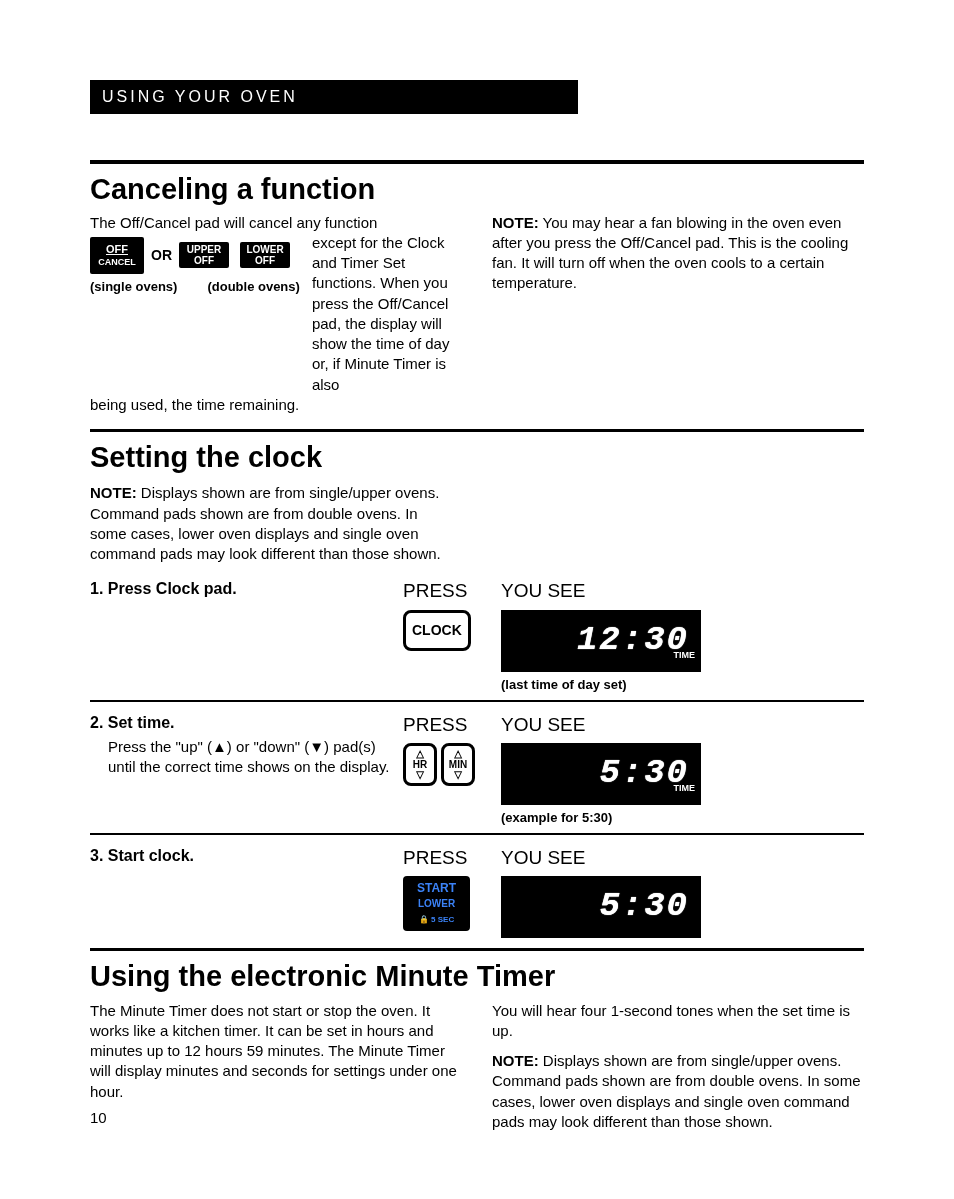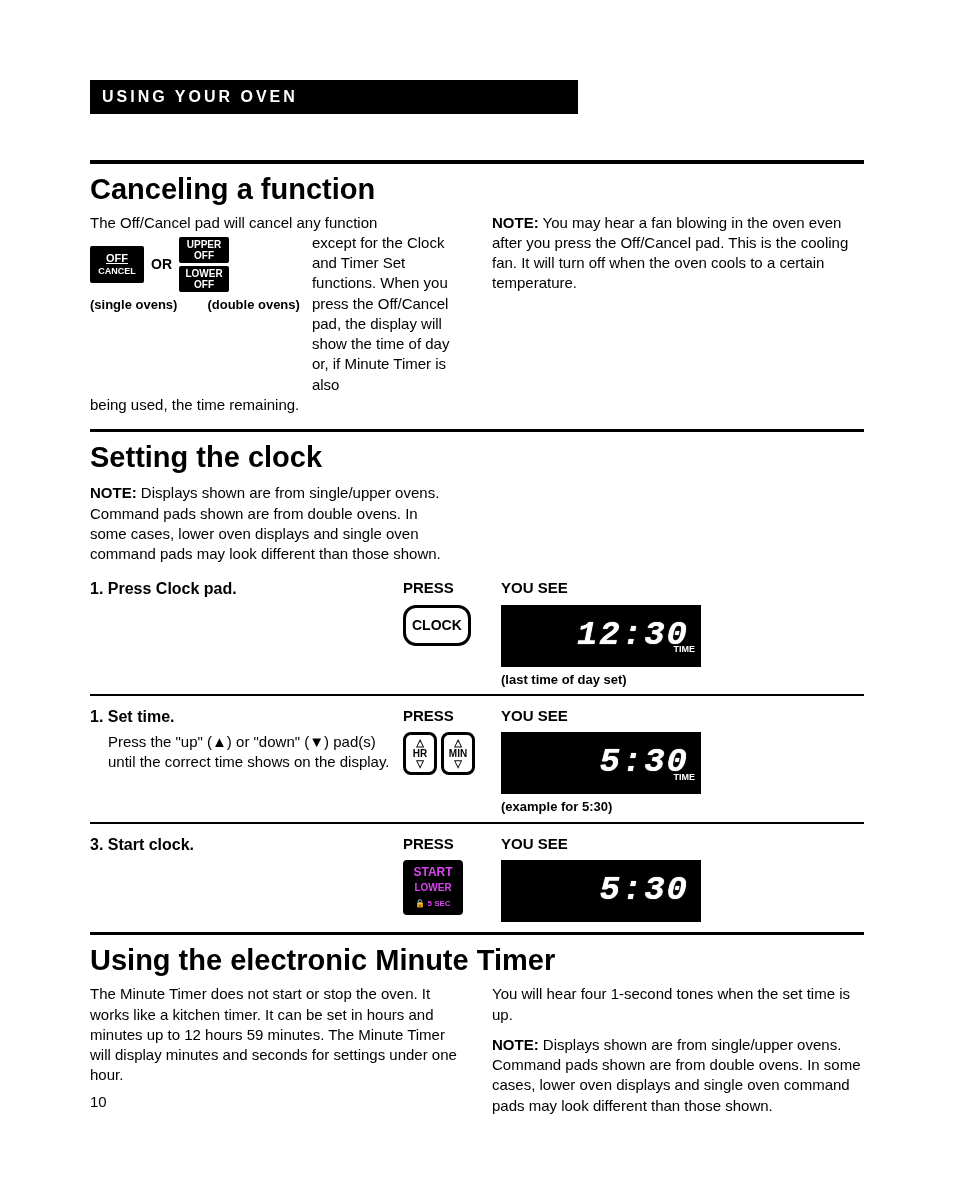--- a/index.html
+++ b/index.html
@@ -9,21 +9,21 @@
     width: 954px;
     margin: 0 auto;
     padding: 80px 90px 40px 90px;
     color: #000;
     font-size: 15px;
     line-height: 1.35;
   }
   .section-header {
     background: #000;
     color: #fff;
-    font-weight: bold;
+    font-weight: normal;
     letter-spacing: 3px;
     padding: 6px 12px;
     font-size: 16px;
     display: inline-block;
     width: 63%;
     margin-bottom: 38px;
   }
   .thick-rule { border-top: 4px solid #000; margin: 8px 0 6px 0; }
   .thick-rule.sub { border-top: 3px solid #000; }
   h1 {
@@ -40,43 +40,43 @@
     text-align: center;
     font-weight: bold;
     font-size: 11px;
     border-radius: 2px;
     padding: 2px 4px;
     vertical-align: middle;
     line-height: 1.1;
   }
   .pad-off-cancel { width: 54px; padding: 6px 0; }
   .pad-upper-lower { width: 50px; font-size: 10px; padding: 2px 0;}
-  .pad-stack { display: inline-flex; flex-direction: column; gap: 3px; vertical-align: middle;}
+  .pad-stack { display: inline-flex; flex-direction: row; gap: 11px; vertical-align: middle;}
   .pad-caption { font-weight: bold; font-size: 13px; }
   .cancel-row { display: flex; align-items: center; gap: 7px; margin: 4px 0;}
   .cancel-row .or { font-weight: bold; font-size: 14px; }
   .cancel-wrap { display:flex; gap:12px; align-items:flex-start;}
   .step-row { display: flex; gap: 8px; margin: 10px 0 6px 0; align-items: flex-start;}
   .step-left { width: 305px; }
   .step-mid { width: 90px; }
   .step-right { flex: 1; }
   .step-title { font-weight: bold; font-size: 16px; margin-bottom: 4px;}
-  .col-label { font-weight: bold; font-size: 15px; margin-bottom: 6px; }
+  .col-label { font-weight: normal; font-size: 19px; margin-bottom: 6px; }
   .pad-button {
     border: 3px solid #000;
-    border-radius: 13px;
+    border-radius: 8px;
     padding: 8px 6px;
     text-align: center;
     font-weight: bold;
     font-size: 14px;
     display: inline-block;
     min-width: 62px;
   }
   .pad-start {
-    background:#000; color:#d946ef; border-radius:4px; padding:5px 7px; text-align:center; font-weight:bold; font-size:12px; line-height:1.25; display:inline-block; min-width:60px;
+    background:#000; color:#3b82f6; border-radius:4px; padding:5px 14px; text-align:center; font-weight:bold; font-size:12px; line-height:1.25; display:inline-block; min-width:60px;
   }
   .arrow-pad-group { display:flex; gap:4px;}
   .arrow-pad {
     border:3px solid #000; border-radius:8px; width:34px; padding:3px 0;
     display:flex; flex-direction:column; align-items:center; font-weight:bold; font-size:10px; line-height:1.1;
   }
   .arrow-pad .tri { font-size:10px; line-height:1;}
   .display {
     background:#000; color:#fff; width:200px; height:62px; position:relative;
     display:flex; align-items:center; justify-content:flex-end; padding:4px 12px 4px 8px;
@@ -157,21 +157,21 @@
       <span class="corner">TIME</span>
     </div>
     <div class="display-caption">(last time of day set)</div>
   </div>
 </div>
 <div class="sub-rule"></div>
 
 
 <div class="step-row">
   <div class="step-left">
-    <div class="step-title">1. Set time.</div>
+    <div class="step-title">2. Set time.</div>
     <div style="padding-left:18px">Press the "up" (▲) or "down" (▼) pad(s) until the correct time shows on the display.</div>
   </div>
   <div class="step-mid">
     <div class="col-label">PRESS</div>
     <div class="arrow-pad-group">
       <div class="arrow-pad">
         <span class="tri">△</span>
         <span>HR</span>
         <span class="tri">▽</span>
       </div>

